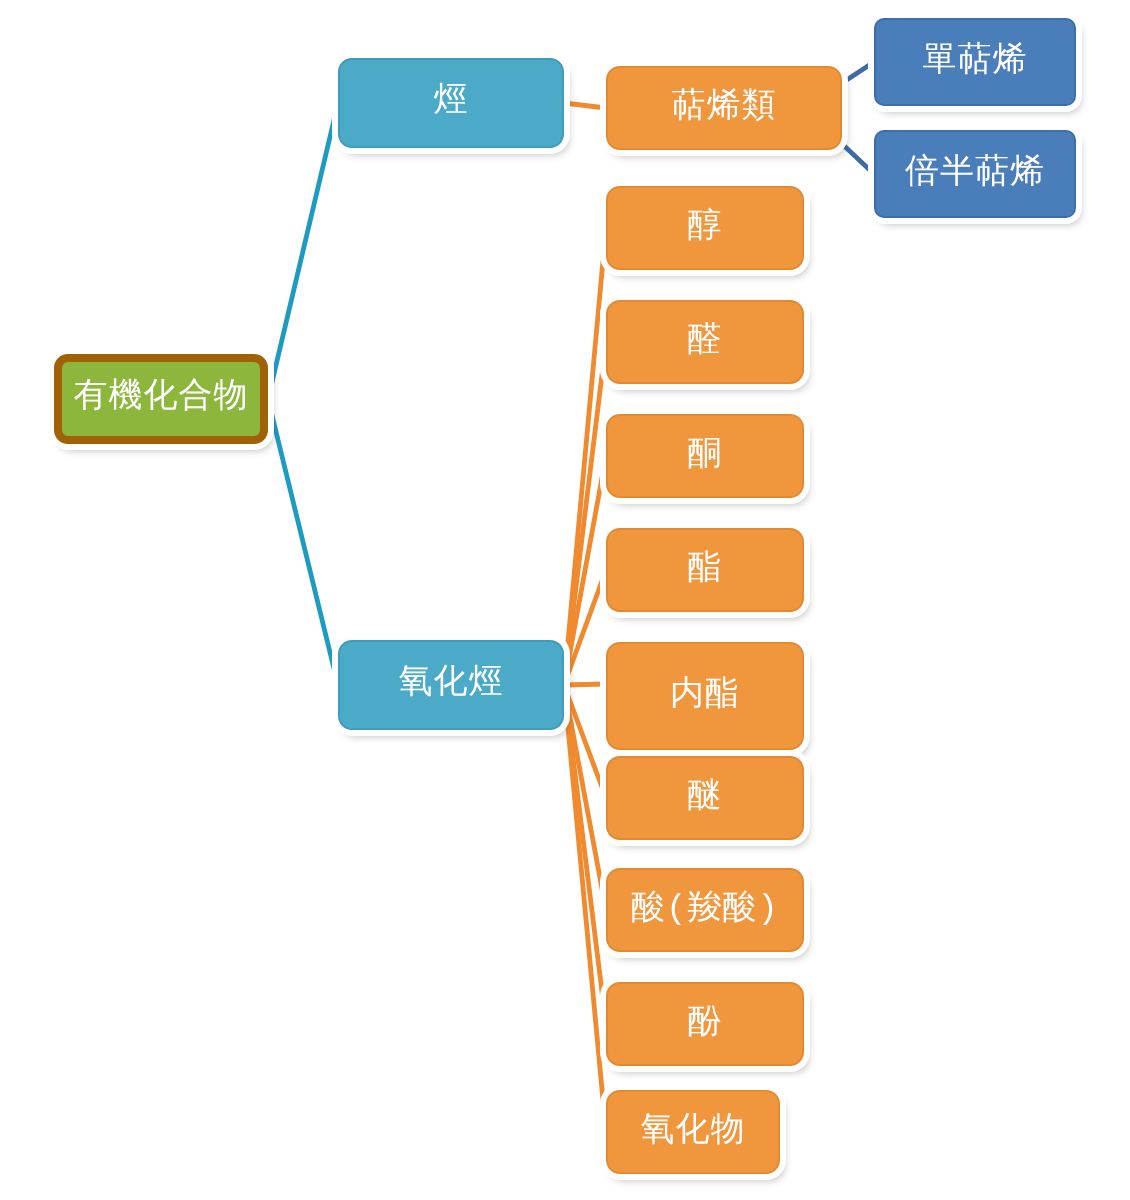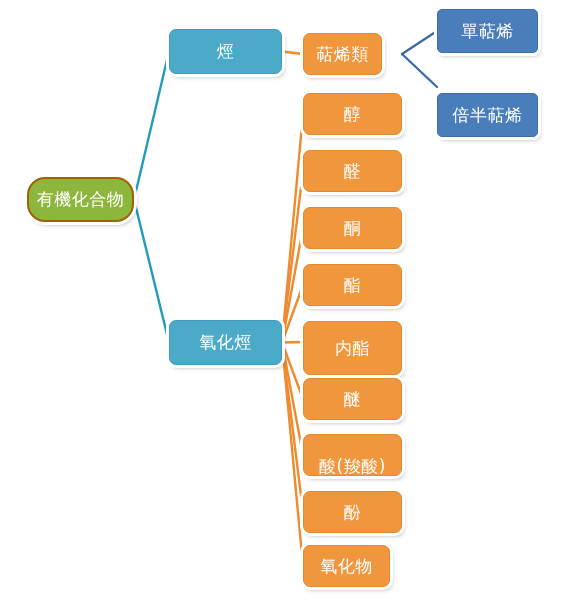--- a/index.html
+++ b/index.html
@@ -35,22 +35,22 @@
     color: #ffffff;
     font-size: 17px;
     line-height: 1;
     letter-spacing: 0.5px;
     text-align: center;
     white-space: nowrap;
     z-index: 5;
   }
   .node-green {
     background: #8DB63C;
-    border: 2px solid #a16207;
-    border-radius: 18px;
+    border: 4px solid #a16207;
+    border-radius: 7px;
     box-shadow: 0 0 0 3px #ffffff, 2px 3px 4px rgba(0,0,0,0.28);
   }
   .node-teal {
     background: #4BAAC8;
     border: 1px solid #3f9cba;
     border-radius: 7px;
     box-shadow: 0 0 0 3px #ffffff, 2px 3px 4px rgba(0,0,0,0.28);
   }
   .node-orange {
     background: #F0963C;
@@ -59,20 +59,21 @@
     box-shadow: 0 0 0 3px #ffffff, 2px 3px 4px rgba(0,0,0,0.28);
   }
   .node-blue {
     background: #4A7EBB;
     border: 1px solid #3e6ea8;
     border-radius: 5px;
     box-shadow: 0 0 0 3px #ffffff, 2px 3px 4px rgba(0,0,0,0.28);
   }
   .node-label {
     pointer-events: none;
+    font-family: Liberation Mono, monospace;
   }
 </style>
 </head>
 <body>
 
 <div id="diagram">
 
   <svg id="edges" viewBox="0 0 565 600" width="565" height="600" xmlns="http://www.w3.org/2000/svg">
       <line x1="134" y1="199.5" x2="169" y2="51.5" stroke="#1F9BBF" stroke-width="2.4" stroke-linecap="round"></line>
       <line x1="134" y1="199.5" x2="169" y2="342.5" stroke="#1F9BBF" stroke-width="2.4" stroke-linecap="round"></line>
@@ -95,21 +96,21 @@
   </div>
 
   <div class="node node-teal" id="node-hydrocarbon" style="left: 169px; top: 29px; width: 113px; height: 45px;">
     <span class="node-label">烴</span>
   </div>
 
   <div class="node node-teal" id="node-oxygenated-hydrocarbon" style="left: 169px; top: 320px; width: 113px; height: 45px;">
     <span class="node-label">氧化烴</span>
   </div>
 
-  <div class="node node-orange" id="node-terpenes" style="left: 303px; top: 33px; width: 79px; height: 42px;">
+  <div class="node node-orange" id="node-terpenes" style="left: 303px; top: 33px; width: 118px; height: 42px;">
     <span class="node-label">萜烯類</span>
   </div>
 
   <div class="node node-orange" id="node-alcohol" style="left: 303px; top: 93px; width: 99px; height: 42px;">
     <span class="node-label">醇</span>
   </div>
 
   <div class="node node-orange" id="node-aldehyde" style="left: 303px; top: 150px; width: 99px; height: 42px;">
     <span class="node-label">醛</span>
   </div>
@@ -123,33 +124,33 @@
   </div>
 
   <div class="node node-orange" id="node-lactone" style="left: 303px; top: 321px; width: 99px; height: 54px;">
     <span class="node-label">内酯</span>
   </div>
 
   <div class="node node-orange" id="node-ether" style="left: 303px; top: 378px; width: 99px; height: 42px;">
     <span class="node-label">醚</span>
   </div>
 
-  <div class="node node-orange" id="node-acid" style="left: 303px; top: 434px; width: 99px; height: 42px; align-items: flex-end;">
+  <div class="node node-orange" id="node-acid" style="left: 303px; top: 434px; width: 99px; height: 42px;">
     <span class="node-label">酸(羧酸)</span>
   </div>
 
   <div class="node node-orange" id="node-phenol" style="left: 303px; top: 491px; width: 99px; height: 42px;">
     <span class="node-label">酚</span>
   </div>
 
   <div class="node node-orange" id="node-oxide" style="left: 303px; top: 545px; width: 87px; height: 42px;">
     <span class="node-label">氧化物</span>
   </div>
 
   <div class="node node-blue" id="node-monoterpene" style="left: 437px; top: 9px; width: 101px; height: 44px;">
     <span class="node-label">單萜烯</span>
   </div>
 
-  <div class="node node-blue" id="node-sesquiterpene" style="left: 437px; top: 65px; width: 101px; height: 44px; margin-top: 28px;">
+  <div class="node node-blue" id="node-sesquiterpene" style="left: 437px; top: 65px; width: 101px; height: 44px;">
     <span class="node-label">倍半萜烯</span>
   </div>
 
 </div>
 
 </body></html>

